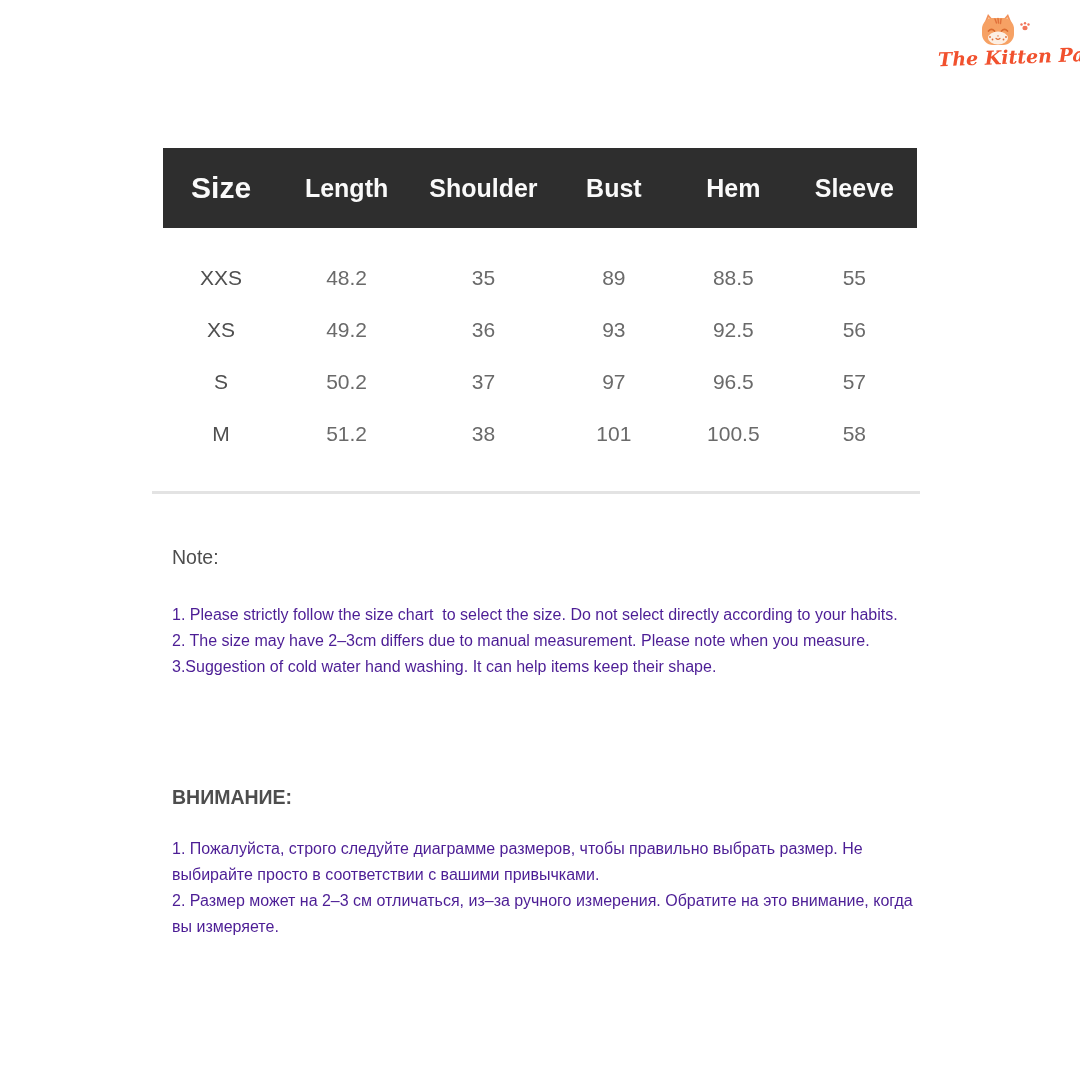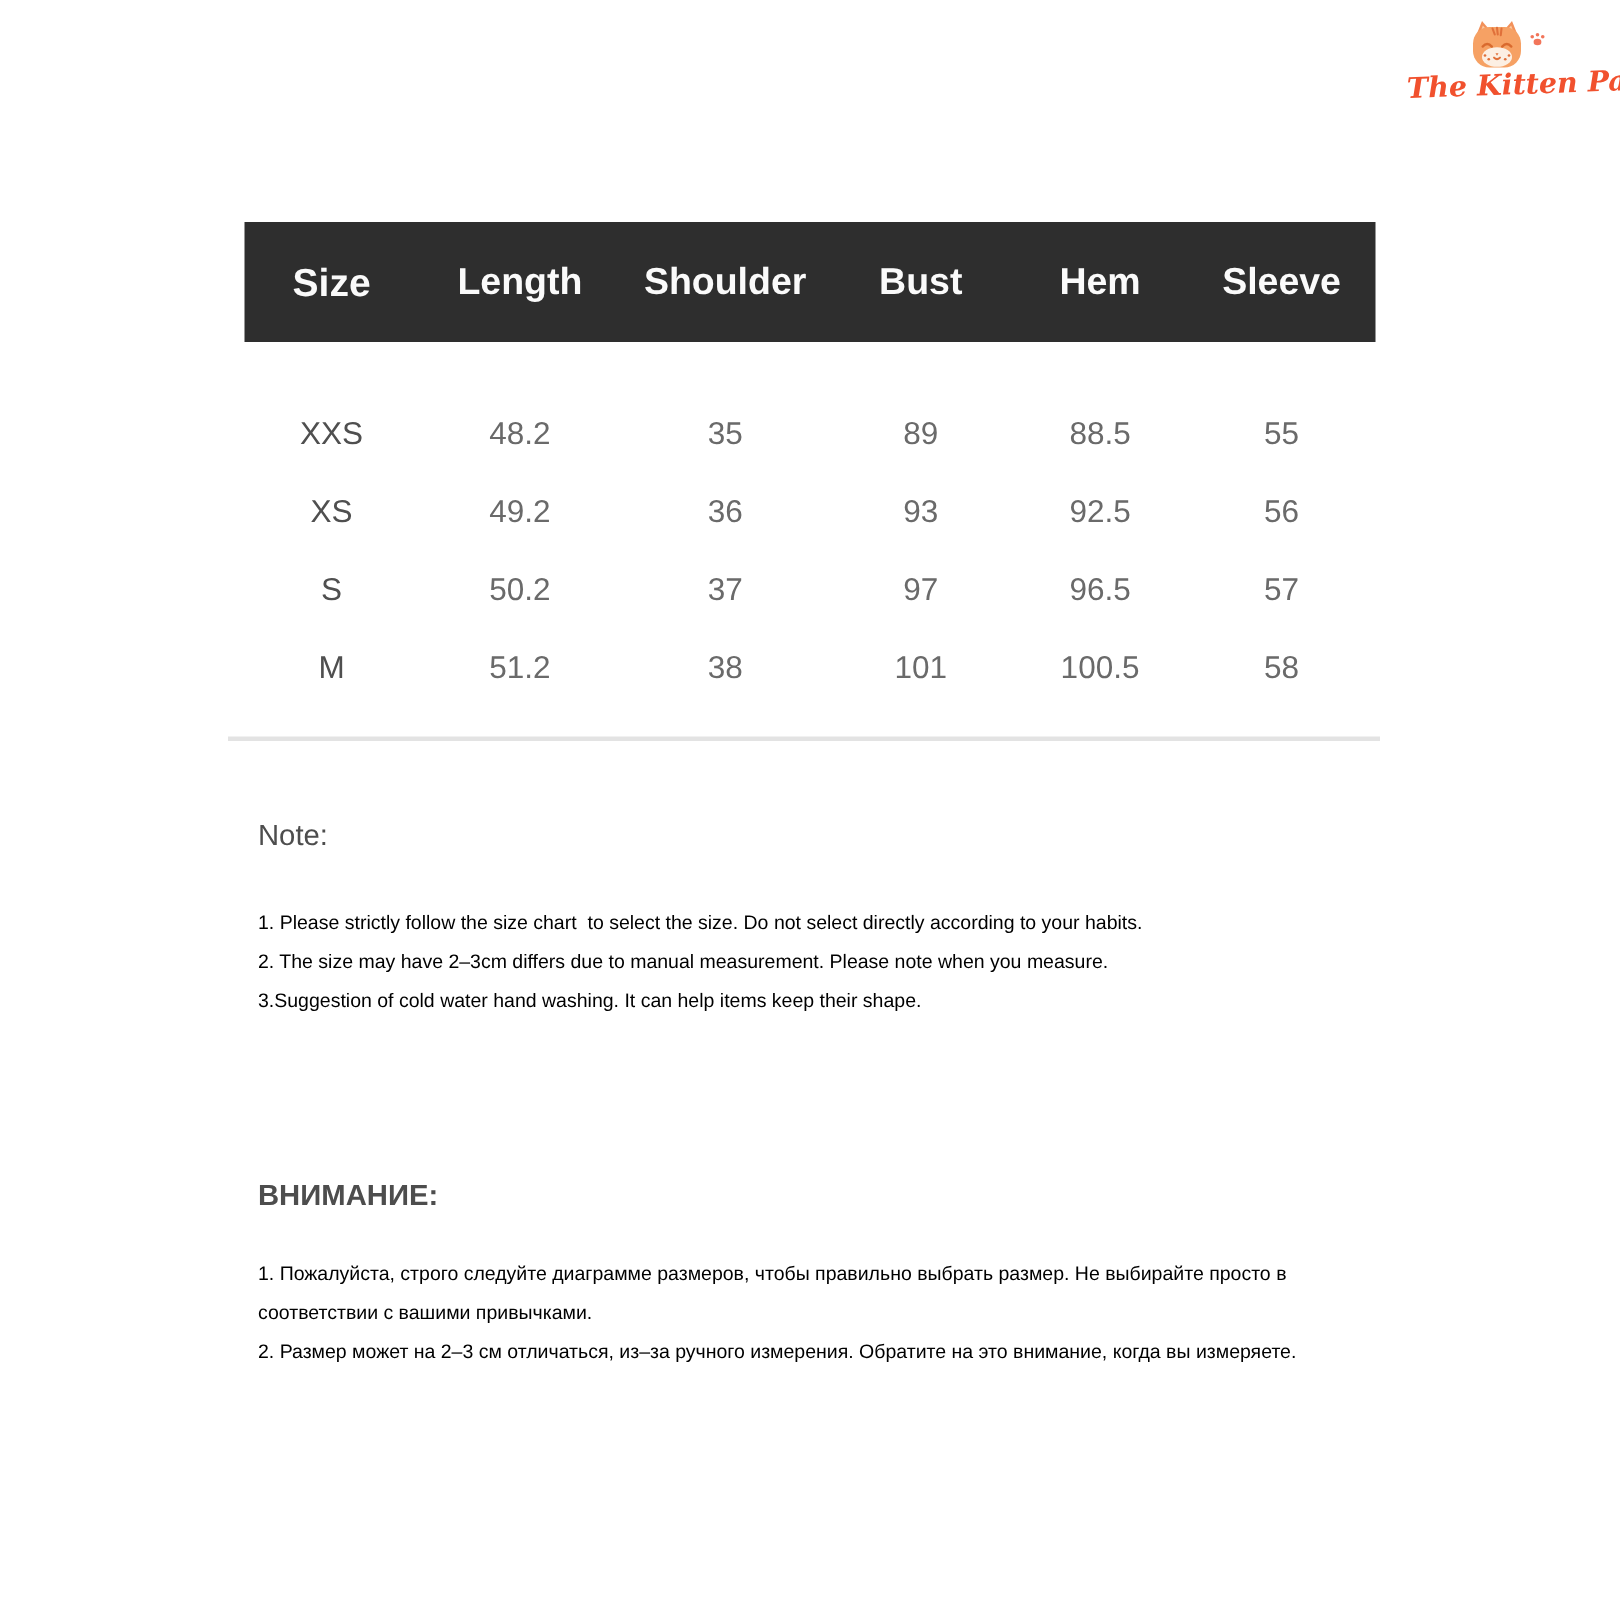--- a/index.html
+++ b/index.html
@@ -56,22 +56,22 @@
     align-items: center;
     height: 80px;
     background: #2e2e2e;
     color: #fafafa;
   }
   .size-table .thead .th {
     text-align: center;
     font-weight: bold;
     font-size: 25px;
   }
-  .size-table .thead .th.first { font-size: 26px; }
-  .size-table .tbody { padding-top: 36px; }
+  .size-table .thead .th.first { font-size: 30px; }
+  .size-table .tbody { padding-top: 24px; }
   .size-table .tr {
     display: grid;
     grid-template-columns: 15.4% 17.9% 18.4% 16.2% 15.5% 16.6%;
     align-items: center;
     height: 52px;
   }
   .size-table .td {
     text-align: center;
     font-size: 21px;
     color: #6a6a6a;
@@ -97,22 +97,22 @@
     color: #4d4d4d;
     line-height: 26px;
   }
   .note-heading.en { top: 544px; }
   .note-heading.ru { top: 784px; font-weight: bold; }
 
   .note-body {
     position: absolute;
     left: 172px;
     width: 752px;
-    color: #000000;
-    font-size: 13px;
+    color: #4c1d95;
+    font-size: 16px;
     line-height: 26px;
   }
   .note-body.en { top: 602px; }
   .note-body.ru { top: 836px; }
   .note-body p { margin: 0; white-space: pre-wrap; }
 </style>
 </head>
 <body>
 
 <div class="page">

